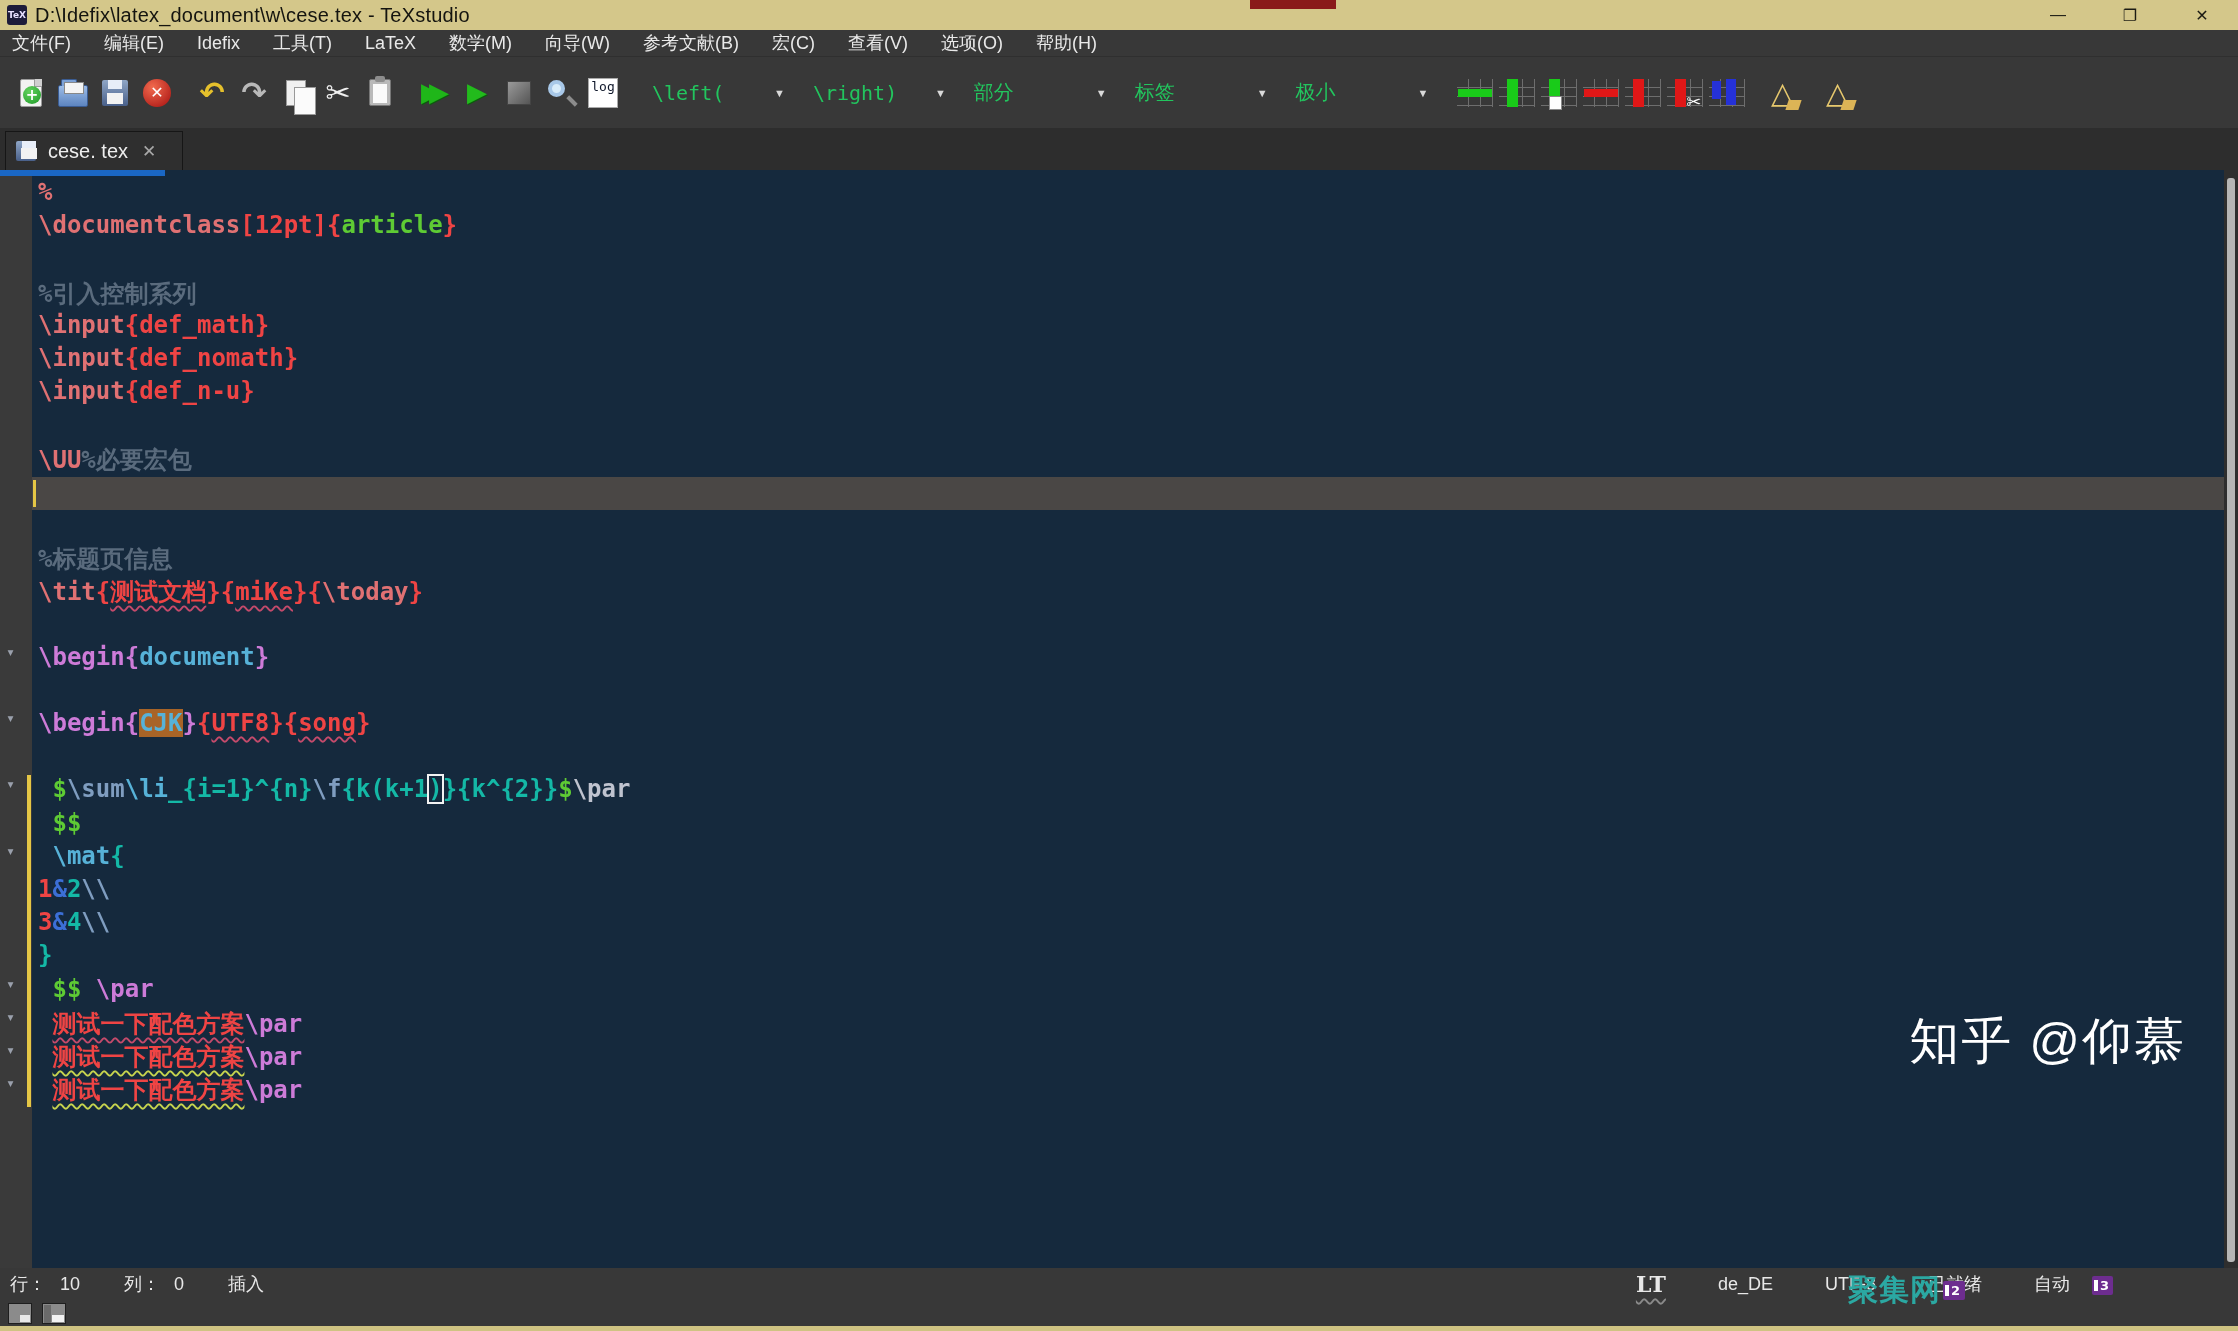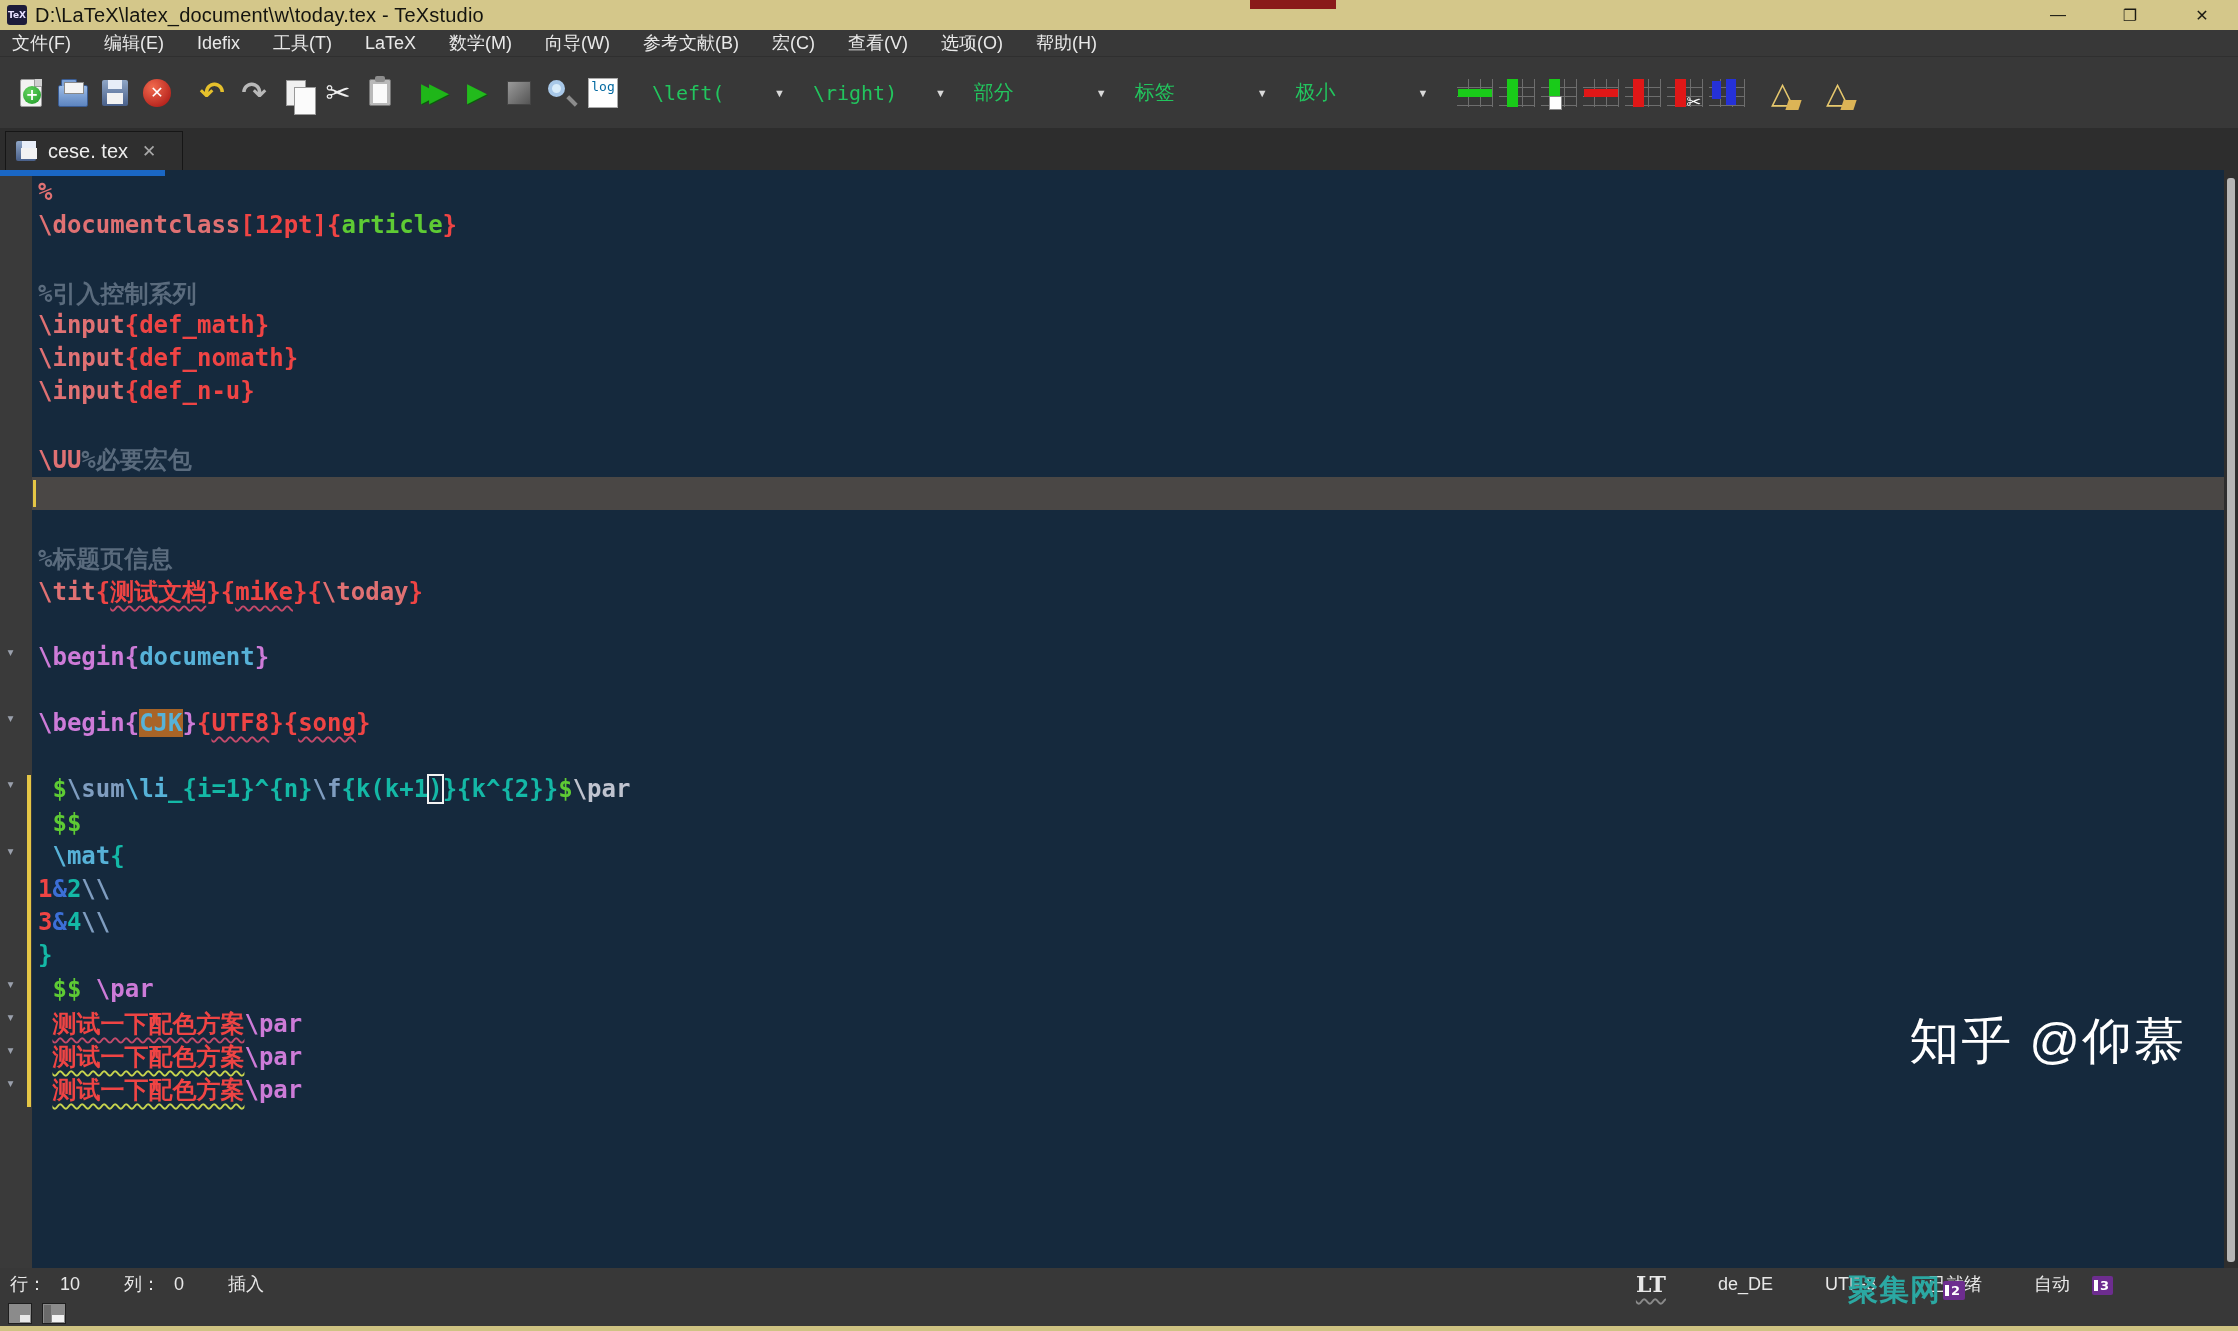--- a/index.html
+++ b/index.html
@@ -56,21 +56,21 @@
   .clip { width:22px; height:27px; background:#b9b9b9; border:1px solid #777; border-radius:2px; position:relative; }
   .clip::before { content:""; position:absolute; left:5px; top:-4px; width:10px; height:6px; background:#8d8d8d; border-radius:2px; }
   .clip::after { content:""; position:absolute; left:3px; top:4px; width:14px; height:19px; background:#fafafa; }
   .g-build { color:#1fb619; font-size:26px; letter-spacing:-12px; padding-right:12px; text-shadow:1px 1px 0 #0d5c0d; }
   .g-play { color:#22bb1c; font-size:26px; text-shadow:1px 1px 0 #0d5c0d; }
   .stopsq { width:24px; height:24px; background:linear-gradient(135deg,#9a9a9a,#555); border:1px solid #444; }
   .magwrap { position:relative; width:30px; height:30px; }
   .lens { position:absolute; left:2px; top:2px; width:17px; height:17px; border:4px solid #a8c8e8;
           border-radius:50%; background:#d8ecfa; }
   .handle { position:absolute; right:2px; bottom:1px; width:4px; height:12px; background:#8c8c8c; transform:rotate(-45deg); }
-  .logdoc { width:30px; height:30px; background:#fff; border:1px solid #aaa; color:#0369a1;
+  .logdoc { width:30px; height:30px; background:#fff; border:1px solid #aaa; color:#0f172a;
             font:400 13px "DejaVu Sans Mono",monospace; display:flex; align-items:flex-start; justify-content:center; }
 
   .tdrop { display:flex; align-items:center; margin-left:28px; flex:none; }
   .tdrop .dlabel { color:#22c55e; font:400 20px "DejaVu Sans Mono",monospace; min-width:96px; }
   .tdrop .darrow { color:#d9d9d9; font-size:11px; margin-left:26px; }
 
   .ticon { position:relative; width:36px; height:28px; display:inline-block;
      background: repeating-linear-gradient(to bottom, #00000000 0 8px, #6e6e6e 8px 9px),
                  repeating-linear-gradient(to right, #00000000 0 11px, #6e6e6e 11px 12px); }
   .ticon .hbar { position:absolute; left:1px; right:1px; top:10px; height:8px; }
@@ -138,21 +138,21 @@
   .wbadge::before { content:""; position:absolute; left:2px; top:4px; bottom:4px; width:4px; background:#fff; }
   .wb3 { position:absolute; left:2090px; top:8px; }
 </style>
 </head>
 <body>
 
 <div class="window">
 
   <div class="titlebar">
     <div class="appicon">TeX</div>
-    <span class="title-text">D:\LaTeX\latex_document\w\today.tex - TeXstudio</span>
+    <span class="title-text">D:\Idefix\latex_document\w\cese.tex - TeXstudio</span>
     <div class="artifact-red"></div>
     <div class="winctl">
       <div class="wbtn">—</div>
       <div class="wbtn">❐</div>
       <div class="wbtn">✕</div>
     </div>
   </div>
 
   <div class="menubar">
       <span class="mitem">文件(F)</span>

